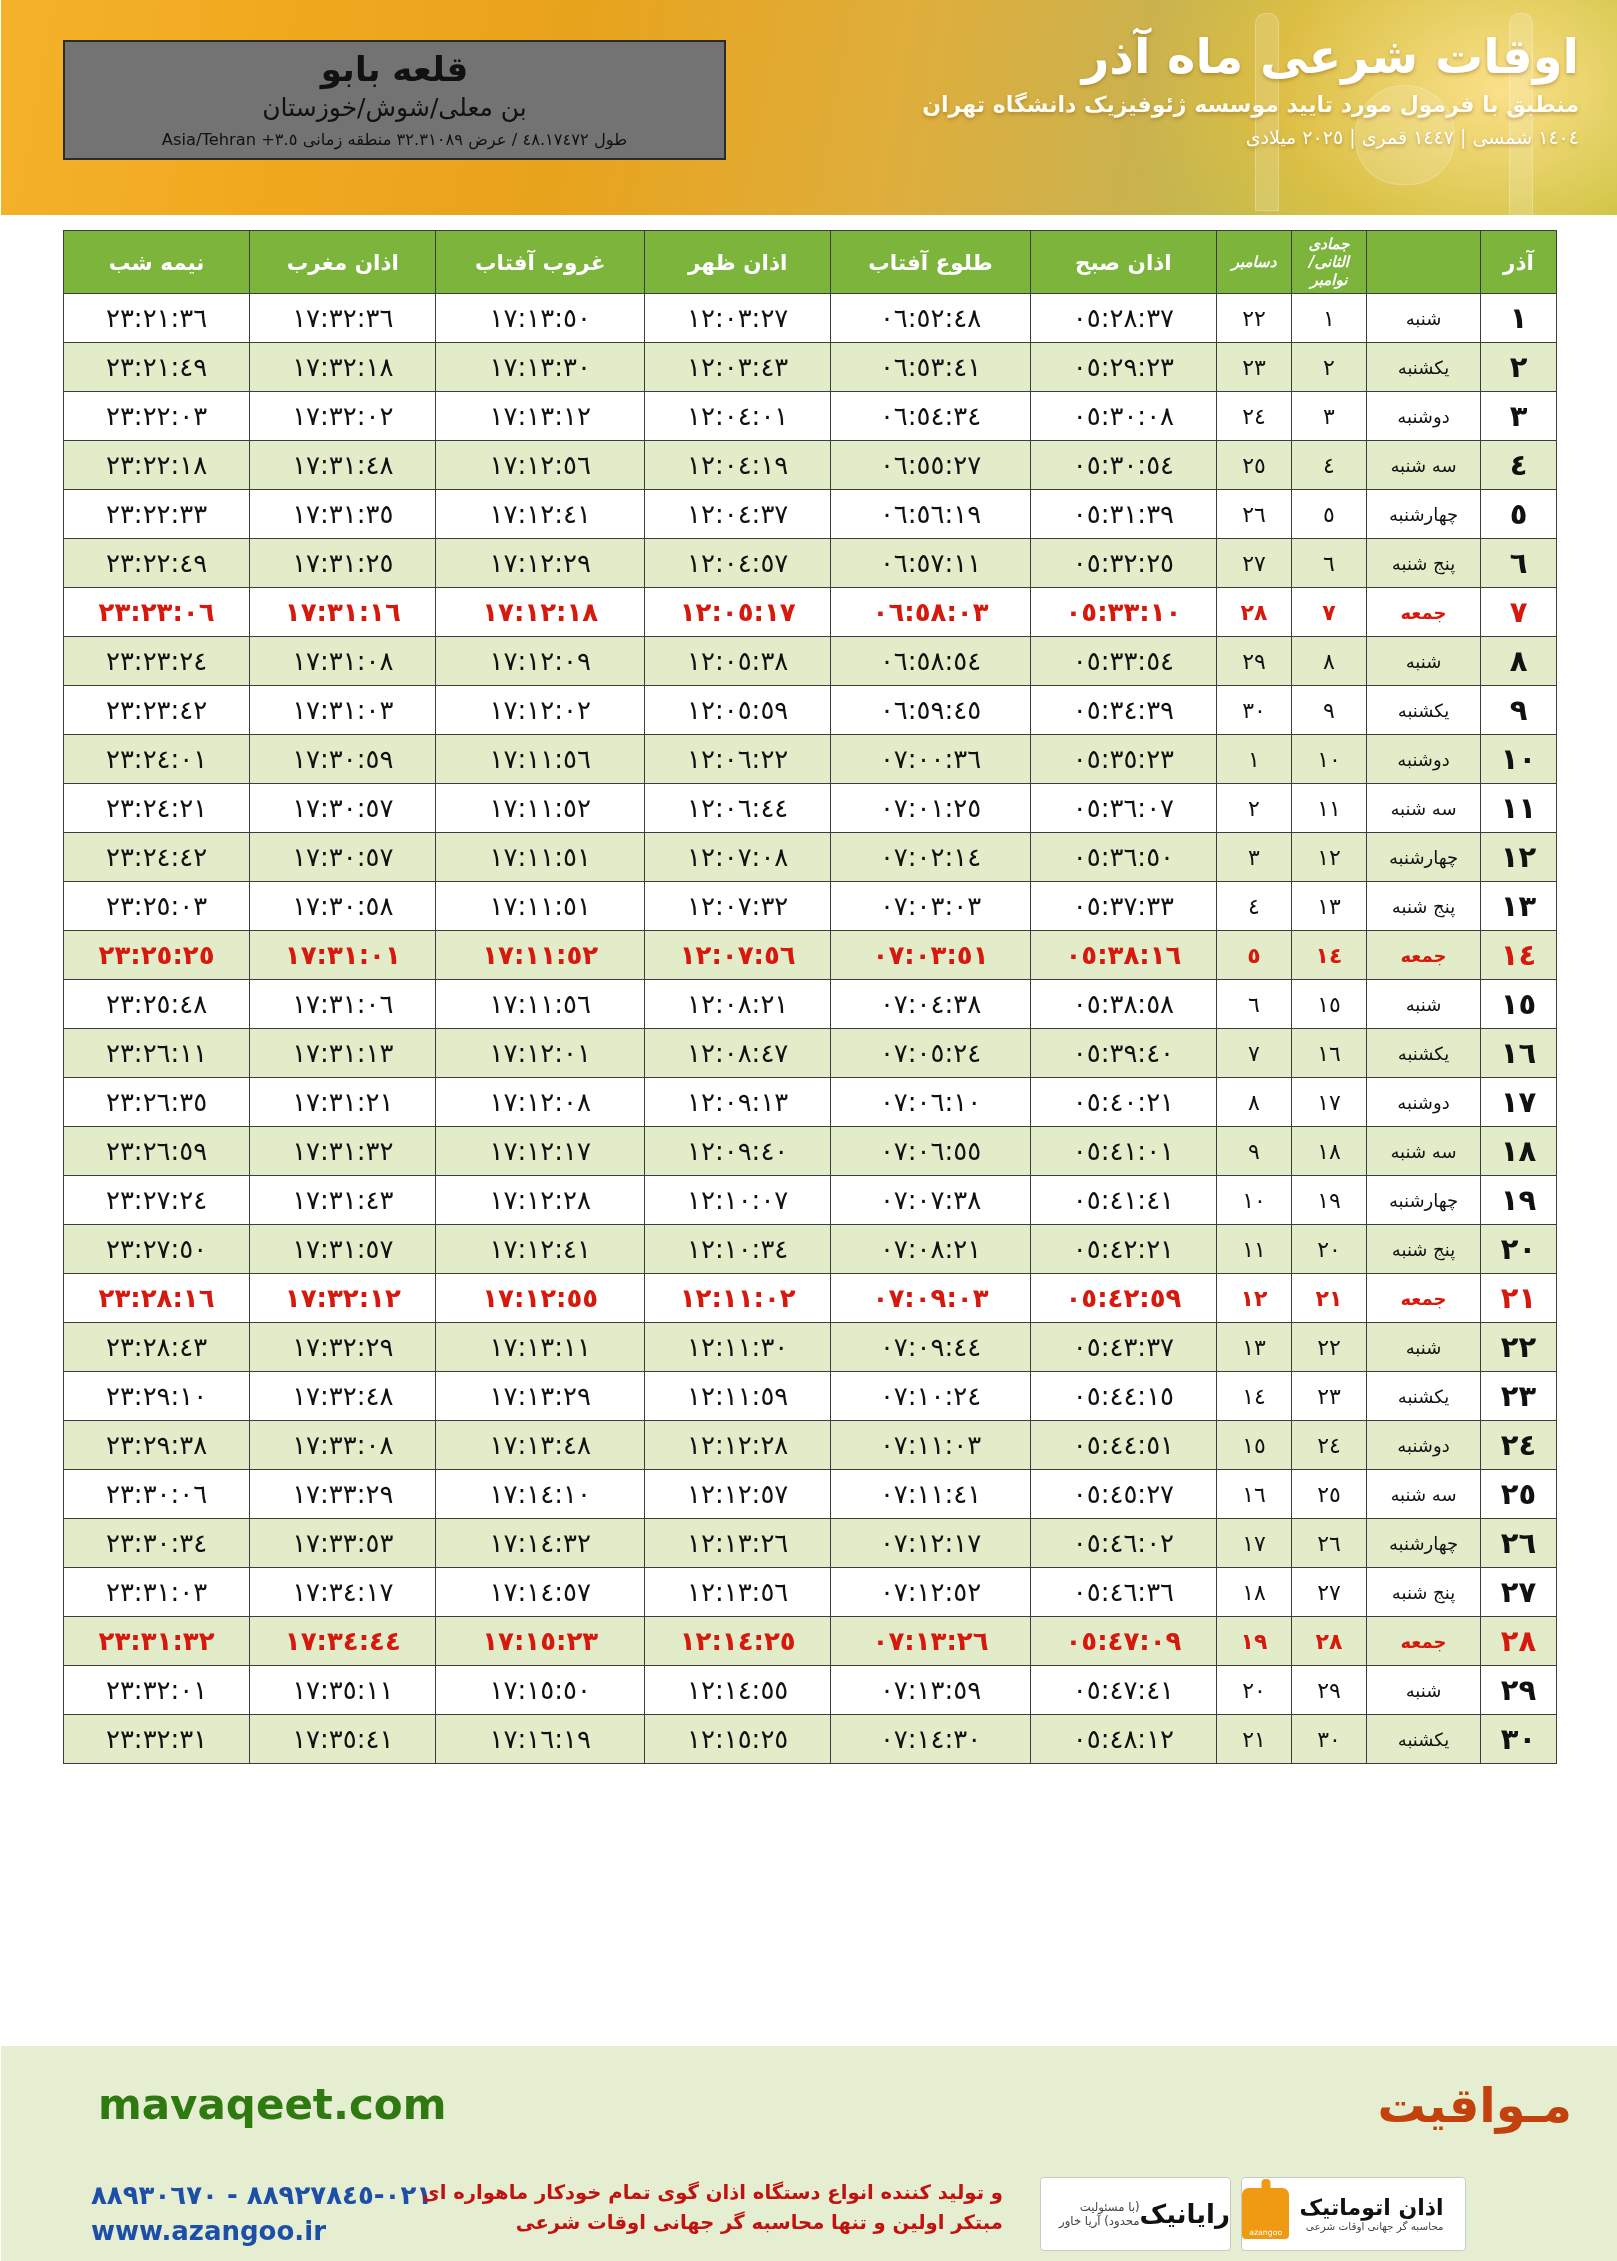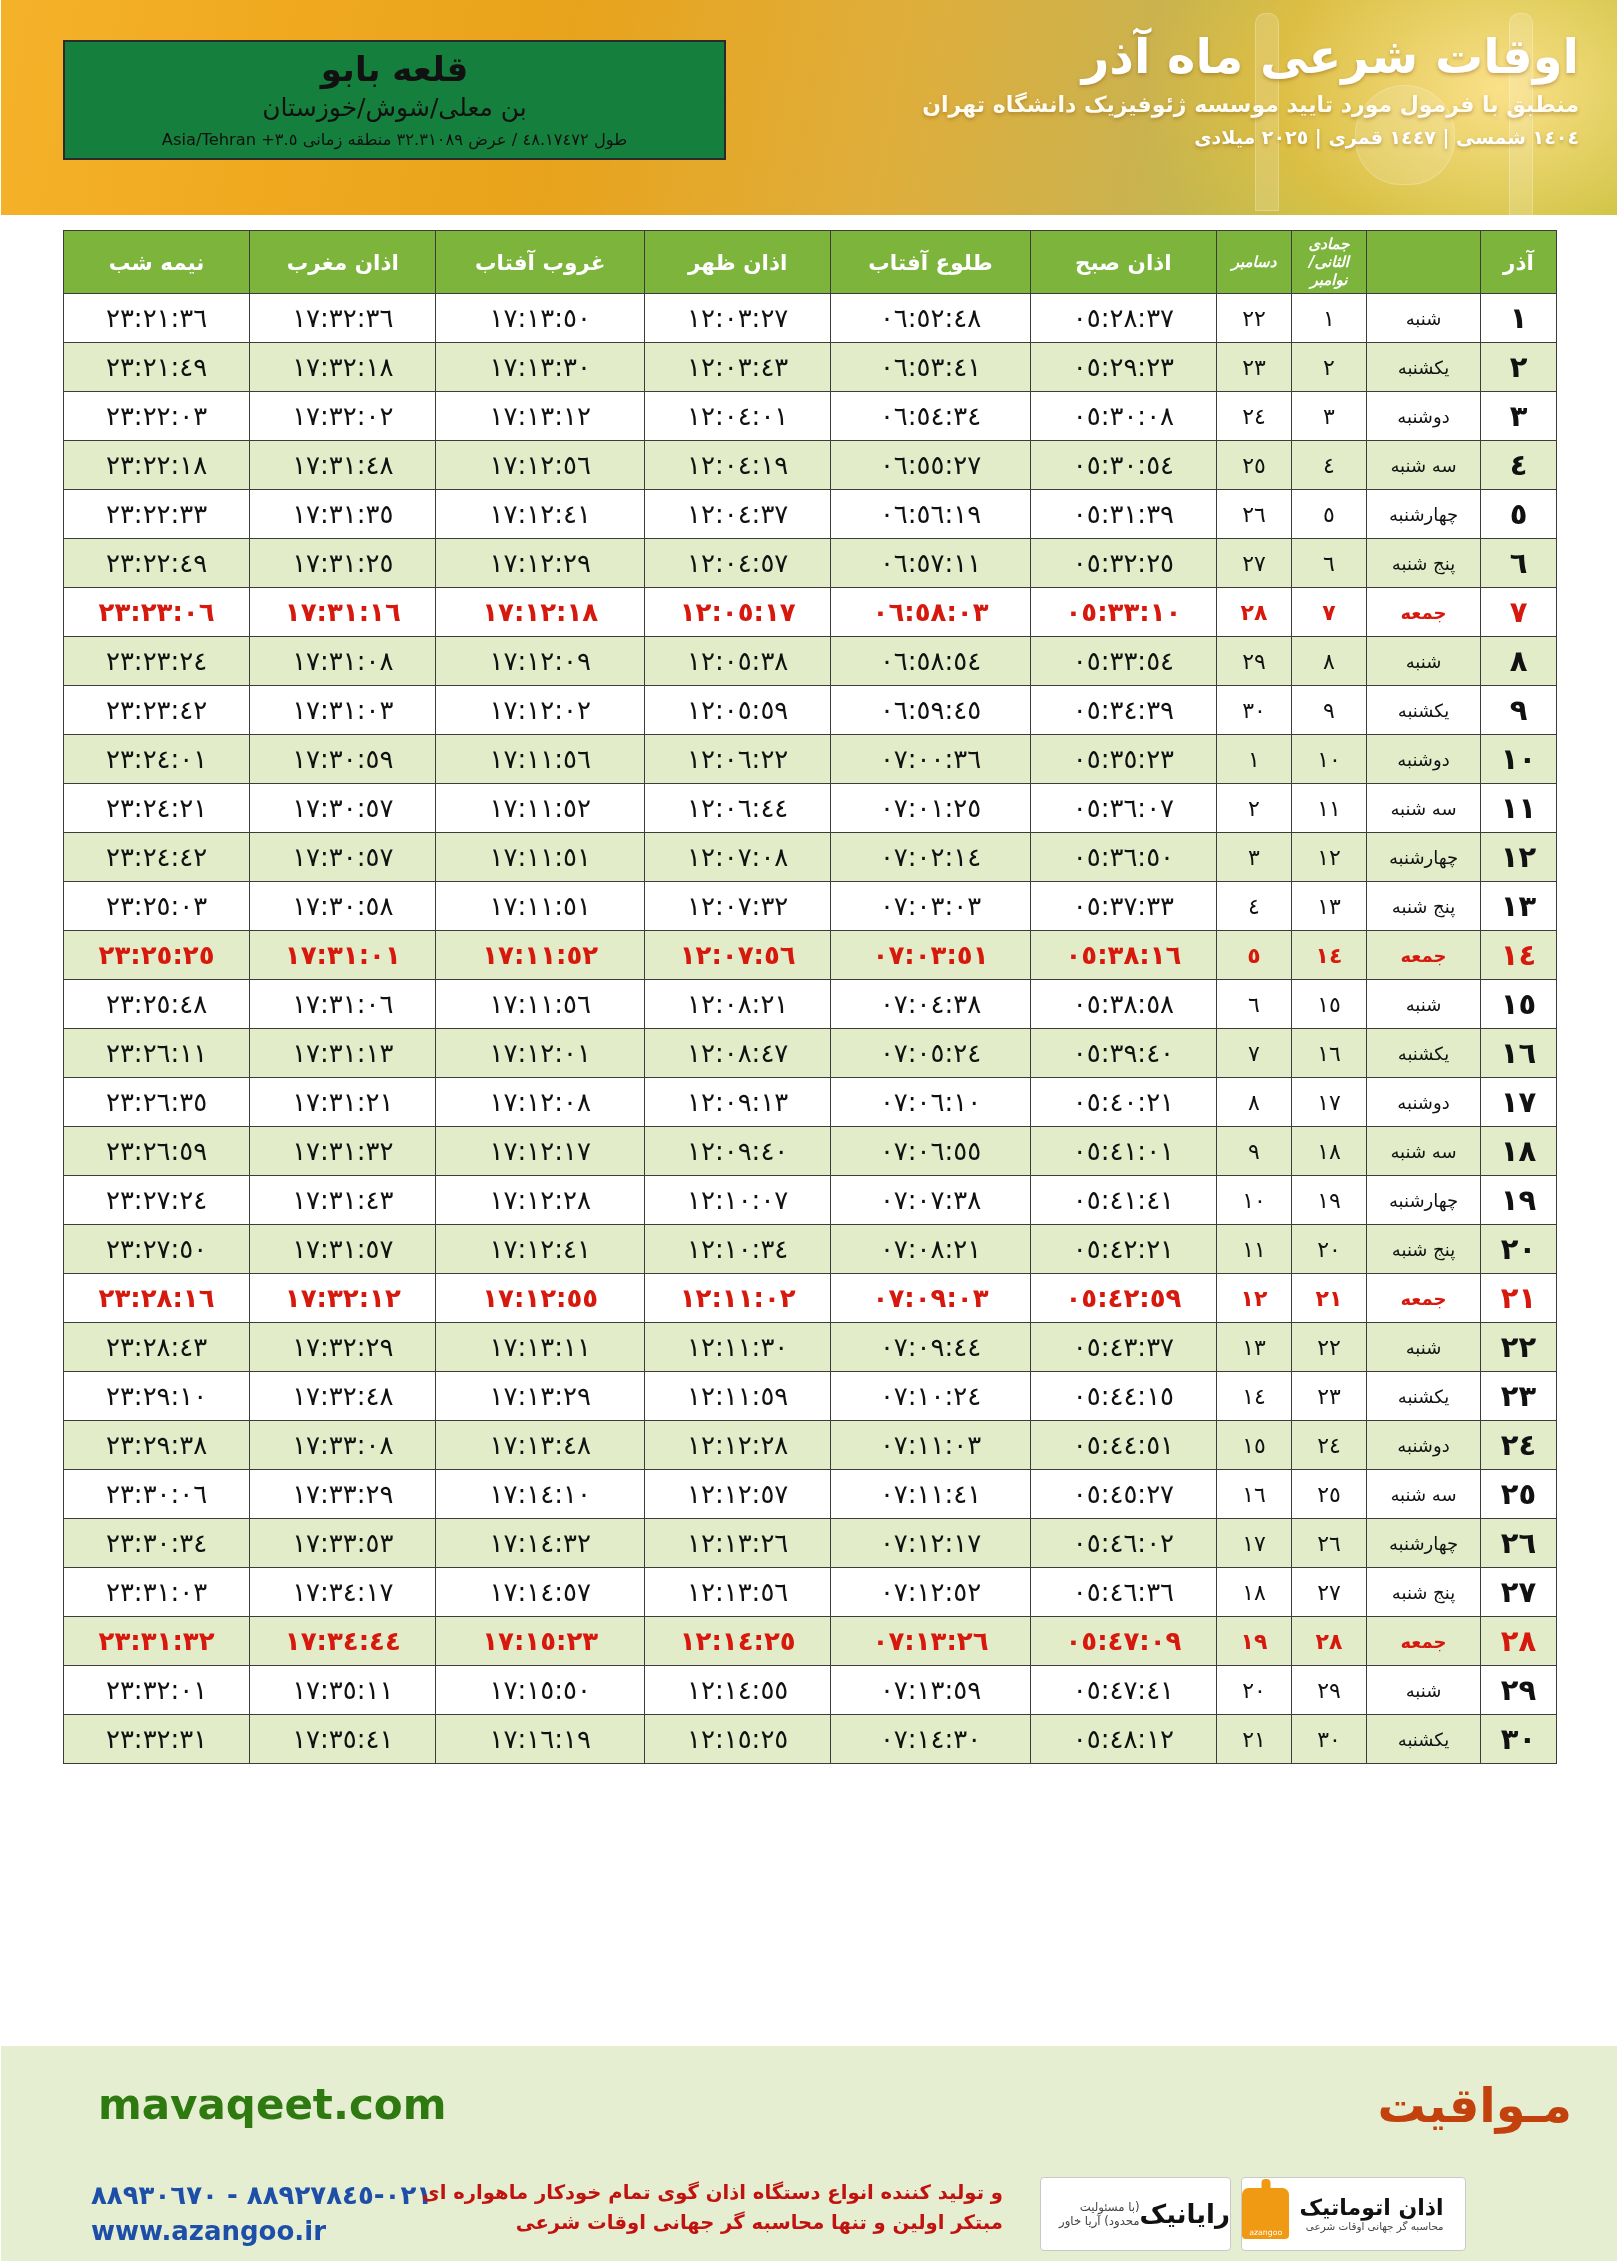--- a/index.html
+++ b/index.html
@@ -27,26 +27,26 @@
   .dome{
     position:absolute;width:98px;height:98px;border-radius:50% 50% 46% 46%;
     background:rgba(255,255,255,.14);border:1.3px solid rgba(255,255,255,.2);
   }
   .header-titles{
     position:absolute;right:39px;top:31px;text-align:right;color:#ffffff;
     text-shadow:0 2px 3.9px rgba(120,60,0,.35);
   }
   .h-title{font-size:48px;font-weight:bold;line-height:1.05;letter-spacing:-0.7px;}
   .h-sub{font-size:22px;font-weight:bold;margin-top:10.4px;color:#fffdf2;}
-  .h-years{font-size:19px;font-weight:bold;margin-top:9px;color:#ffffff;}
+  .h-years{font-size:19px;font-weight:normal;margin-top:9px;color:#ffffff;}
 
   
   .loc-box{
     position:absolute;left:63px;top:40px;width:659px;
-    border:2px solid #2b2b2b;background:#15803d;text-align:center;
+    border:2px solid #2b2b2b;background:#737373;text-align:center;
     padding:7.8px 0 9px;
   }
   .loc-city{font-size:34px;font-weight:bold;color:#111;line-height:1.15;}
   .loc-region{font-size:25px;color:#111;margin-top:3.9px;}
   .loc-coord{font-size:16.3px;color:#111;margin-top:7.8px;direction:rtl;}
 
   .note{
     position:absolute;left:63px;top:196px;width:705px;text-align:right;
     font-size:13.7px;color:#333;margin-top:32px;
   }

